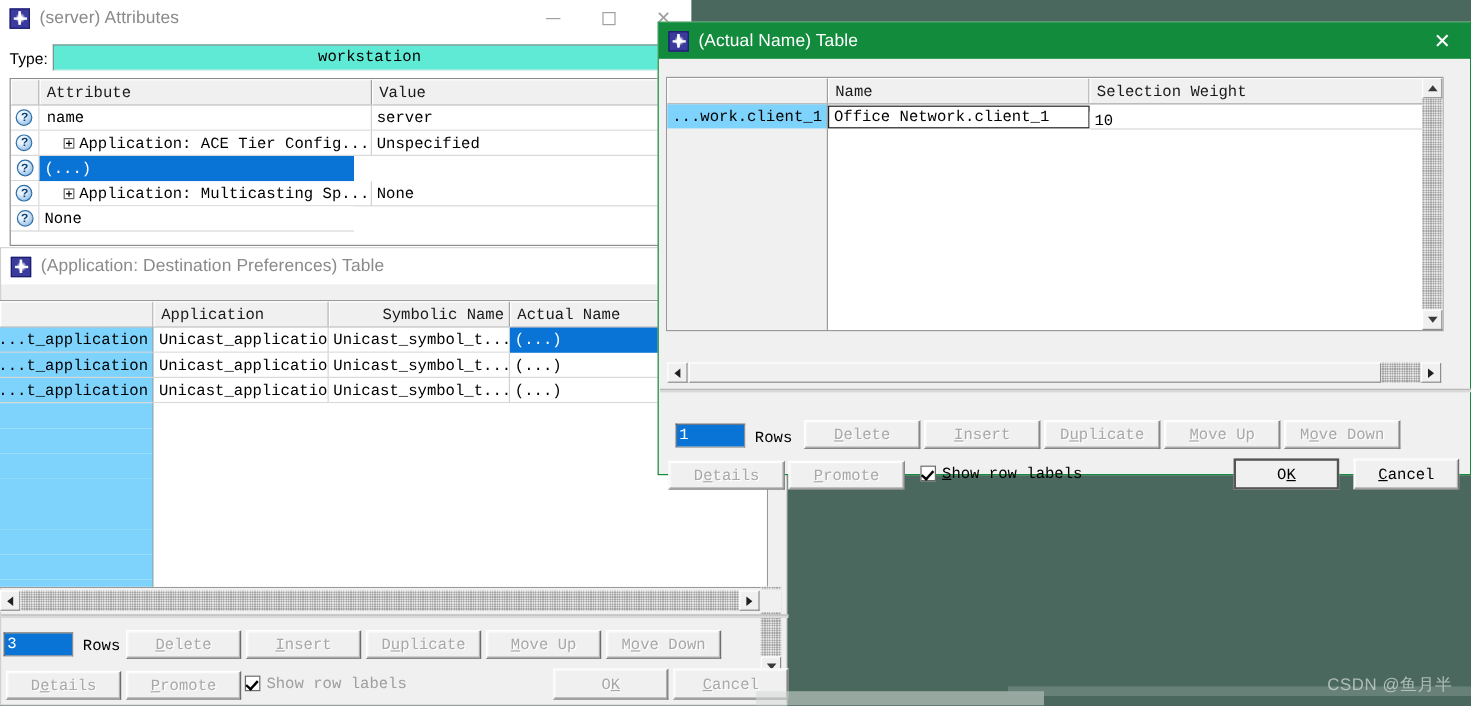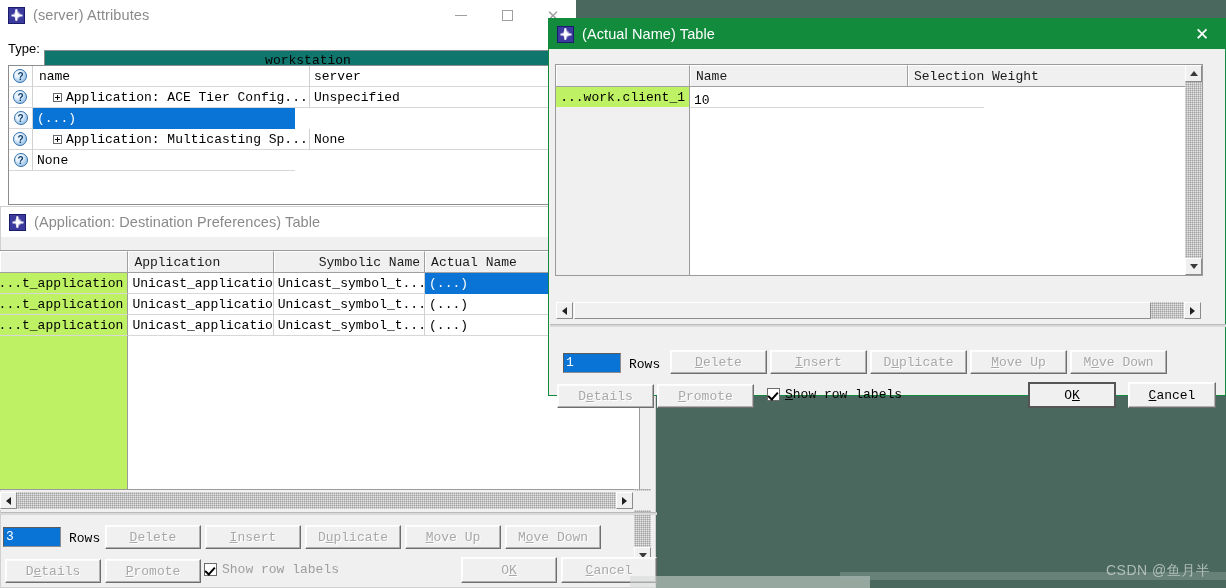--- a/index.html
+++ b/index.html
@@ -44,21 +44,21 @@
   .hdr-row{display:flex;height:22px;background:#f0f0f0;border-bottom:1px solid #a0a0a0;box-sizing:border-box;}
   .hdr-cell{box-sizing:border-box;display:flex;align-items:center;padding:0 5px;
     font-size:13px;color:#1a1a1a;
     border-right:1px solid #a0a0a0;
     border-top:1px solid #ffffff;border-left:1px solid #ffffff;
     background:#f0f0f0;white-space:nowrap;overflow:hidden;}
   .body-row{display:flex;height:21px;box-sizing:border-box;}
   .cell{box-sizing:border-box;display:flex;align-items:center;padding:0 4px;font-size:13px;
     color:#000;border-bottom:1px solid #d8d8d8;border-right:1px solid #d0d0d0;
     white-space:nowrap;overflow:hidden;background:#fff;}
-  .cell.rowlabel{background:#bef264;justify-content:flex-end;border-right:1px solid #9b9b9b;}
+  .cell.rowlabel{background:#7dd3fc;justify-content:flex-end;border-right:1px solid #9b9b9b;}
   .cell.sel{background:#0a73d6;color:#ffffff;border-bottom:1px solid #0a73d6;}
   .cell.edit{background:#ffffff;border:1px solid #202020;height:19px;margin-top:1px;}
 
   
   .sb-v{position:absolute;width:17px;background:#f0f0f0;border-left:1px solid #c8c8c8;}
   .sb-h{position:absolute;height:17px;background:#f0f0f0;}
   .sb-btn{width:17px;height:17px;background:#f0f0f0;border:1px solid #fff;
     border-right-color:#8c8c8c;border-bottom-color:#8c8c8c;box-sizing:border-box;
     display:flex;align-items:center;justify-content:center;}
   .sb-track{background-image:
@@ -121,25 +121,30 @@
     <span class="tb-btn">
         <i class="glyph-min"></i>
       </span>
     <span class="tb-btn">
         <i class="glyph-max"></i>
       </span>
     <span class="tb-btn">✕</span>
   </div>
 
   <span class="lbl" style="left:8px;top:41px;">Type:</span>
-  <div class="txtbox" style="left:44px;top:37px;width:528px;height:22px;border-color:#8d8d8d #f0f0f0 #f0f0f0 #8d8d8d;background:#0f766e;margin-top:13px;">
+  <div class="txtbox" style="left:44px;top:37px;width:528px;height:22px;border-color:#8d8d8d #f0f0f0 #f0f0f0 #8d8d8d;background:#5eead4;">
     <span class="mono" style="display:block;padding:2px 4px;font-size:13px;">workstation</span>
   </div>
 
   <div class="grid-outer" style="left:8px;top:65px;width:564px;height:140px;border-color:#8d8d8d;">
+    <div class="hdr-row">
+      <div class="hdr-cell" style="width:24px;"></div>
+      <div class="hdr-cell mono" style="width:278px;">Attribute</div>
+      <div class="hdr-cell mono" style="width:262px;border-right:none;">Value</div>
+    </div>
     <div id="attr-rows">
         <div class="body-row">
           <div class="cell" style="width: 24px; justify-content: center;">
             <span class="qmk">?</span>
           </div>
           <div class="cell mono" style="width: 278px; padding-left: 6px;">
             <span>name</span>
           </div>
           <div class="cell mono" style="width: 262px; border-right: none;">
             <span>server</span>
@@ -355,20 +360,23 @@
     <div class="hdr-row">
       <div class="hdr-cell" style="width:134px;"></div>
       <div class="hdr-cell mono" style="width:218px;">Name</div>
       <div class="hdr-cell mono" style="width:294px;border-right:none;">Selection Weight</div>
     </div>
     <div id="actualname-rows">
         <div class="body-row">
           <div class="cell rowlabel mono" style="width: 134px; border-bottom: none;">
             <span>...work.client_1</span>
           </div>
+          <div class="cell mono edit" style="width: 218px;">
+            <span>Office Network.client_1</span>
+          </div>
           <div class="cell mono" style="width: 294px; border-right: none; margin-top: 6px;">
             <span>10</span>
           </div>
         </div>
       </div>
   </div>
 
   <div style="position:absolute;left:7px;top:88px;width:134px;height:168px;background:#f0f0f0;border-right:1px solid #9b9b9b;box-sizing:border-box;"></div>
 
   <div class="sb-v" style="left:636px;top:46px;width:17px;height:210px;border:none;">

